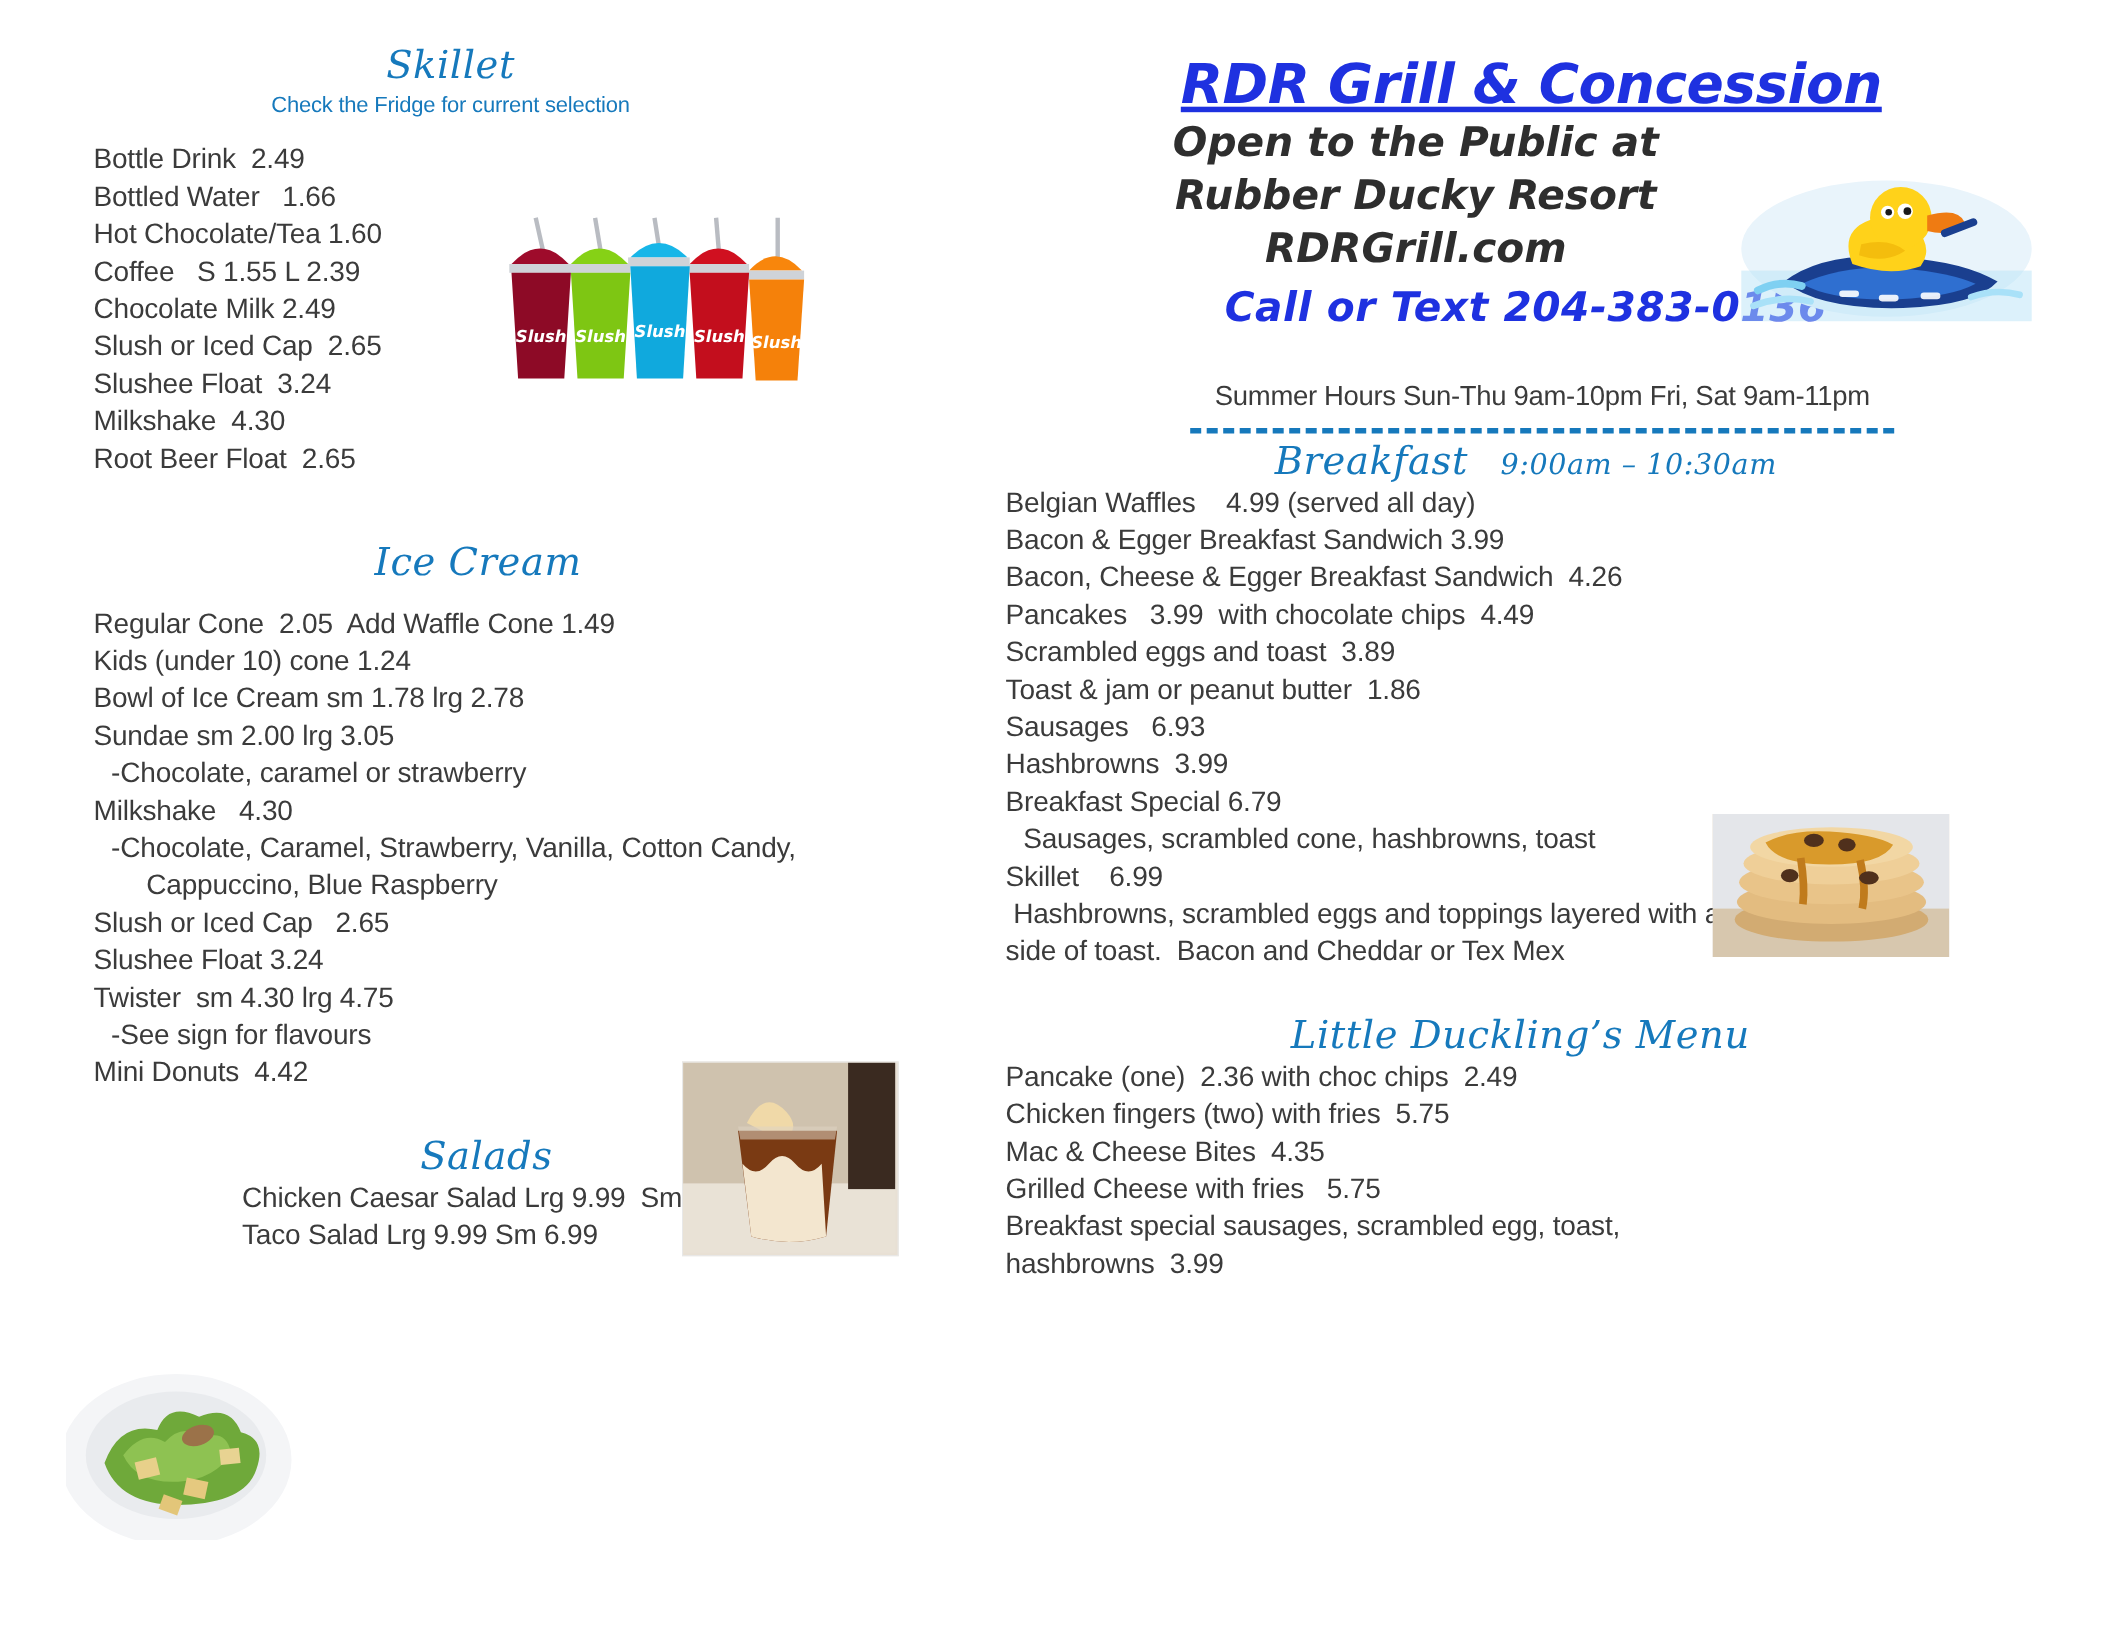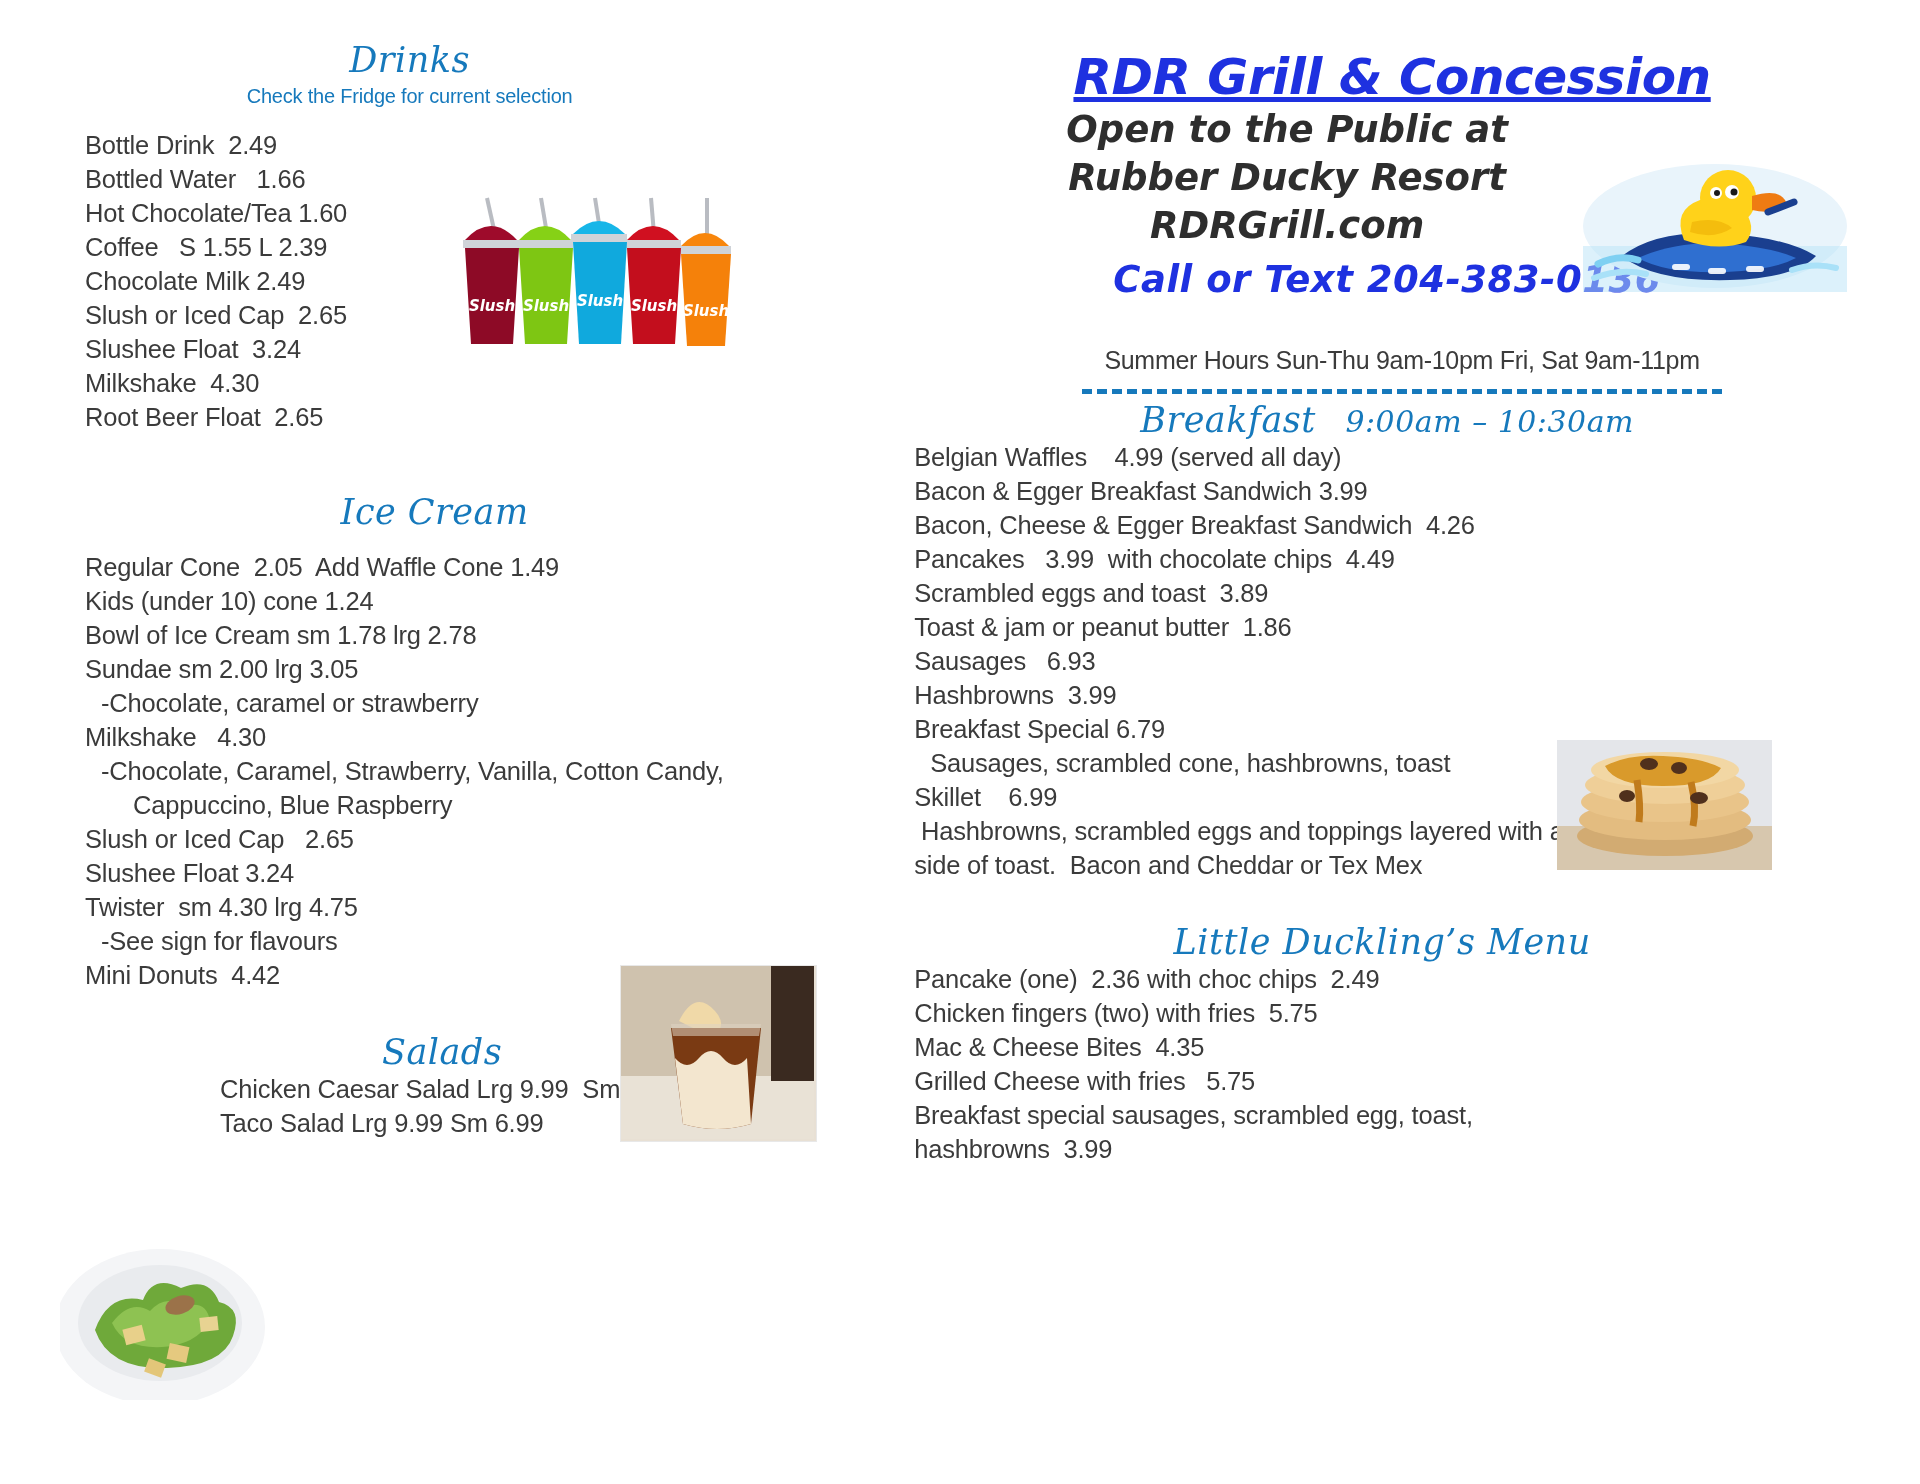--- a/index.html
+++ b/index.html
@@ -31,21 +31,21 @@
     font-family: "DejaVu Serif", serif;
     font-style: italic;
     color: #1679bc;
     font-size: 35px;
     font-weight: 400;
     letter-spacing: 0.5px;
     margin: 0;
     text-align: center;
   }
   .script-heading .time {
-    font-size: 30px;
+    font-size: 26px;
     font-style: italic;
   }
 
   .subnote {
     color: #1679bc;
     font-family: "Liberation Sans", sans-serif;
     font-size: 20px;
     text-align: center;
     margin: 5px 0 20px 0;
     letter-spacing: -0.2px;
@@ -173,21 +173,21 @@
   }
 </style>
 </head>
 <body>
 
 <div class="page">
 
   <div class="col-left">
 
     <div class="drinks-head-wrap">
-      <div class="script-heading">Drinks</div>
+      <div class="script-heading">Skillet</div>
       <div class="subnote">Check the Fridge for current selection</div>
     </div>
 
     <ul class="lines">
       <li class="line">Bottle Drink  2.49</li>
       <li class="line">Bottled Water   1.66</li>
       <li class="line">Hot Chocolate/Tea 1.60</li>
       <li class="line">Coffee   S 1.55 L 2.39</li>
       <li class="line">Chocolate Milk 2.49</li>
       <li class="line">Slush or Iced Cap  2.65</li>

